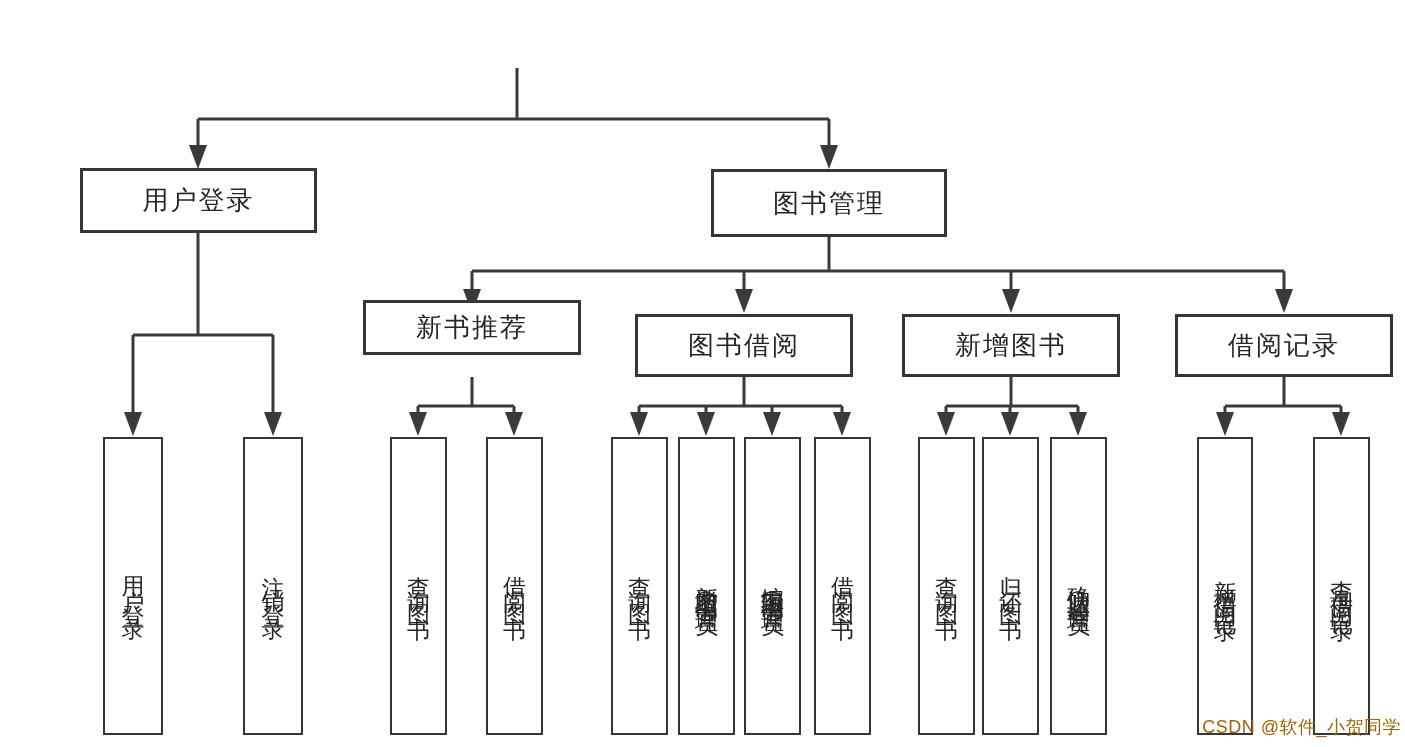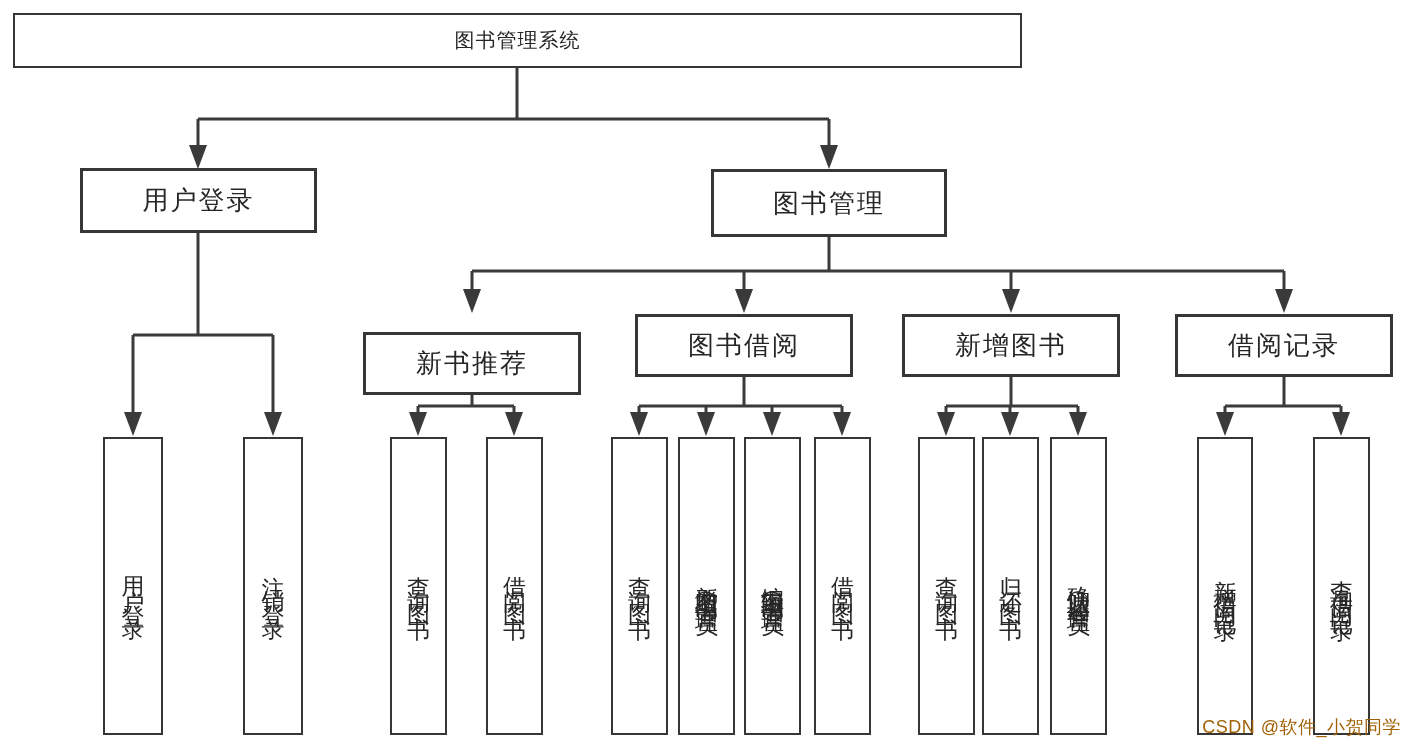--- a/index.html
+++ b/index.html
@@ -43,32 +43,29 @@
              M1284,377V406 M1225,406H1341 M1225,406V416 M1341,406V416" fill="none" stroke="#3a3a3a" stroke-width="3"></path>
     <path d="M198,169l-9,-24h18Z M829,169l-9,-24h18Z
              M472,313l-9,-24h18Z M744,313l-9,-24h18Z M1011,313l-9,-24h18Z M1284,313l-9,-24h18Z
              M133,436l-9,-24h18Z M273,436l-9,-24h18Z
              M418,436l-9,-24h18Z M514,436l-9,-24h18Z
              M639,436l-9,-24h18Z M706,436l-9,-24h18Z M772,436l-9,-24h18Z M842,436l-9,-24h18Z
              M946,436l-9,-24h18Z M1010,436l-9,-24h18Z M1078,436l-9,-24h18Z
              M1225,436l-9,-24h18Z M1341,436l-9,-24h18Z" fill="#3a3a3a" stroke="none"></path>
   </svg>
 
-  <div class="box root" style="left:13px;top:13px;width:1009px;height:55px">
-    <span class="lbl">图书管理系统</span>
-  </div>
 
   <div class="box" style="left:80px;top:168px;width:237px;height:65px">
     <span class="lbl">用户登录</span>
   </div>
   <div class="box" style="left:711px;top:169px;width:236px;height:68px">
     <span class="lbl">图书管理</span>
   </div>
 
-  <div class="box" style="left:363px;top:332px;width:218px;height:63px">
+  <div class="box" style="left:363px;top:300px;width:218px;height:55px">
     <span class="lbl">新书推荐</span>
   </div>
   <div class="box" style="left:635px;top:314px;width:218px;height:63px">
     <span class="lbl">图书借阅</span>
   </div>
   <div class="box" style="left:902px;top:314px;width:218px;height:63px">
     <span class="lbl">新增图书</span>
   </div>
   <div class="box" style="left:1175px;top:314px;width:218px;height:63px">
     <span class="lbl">借阅记录</span>

